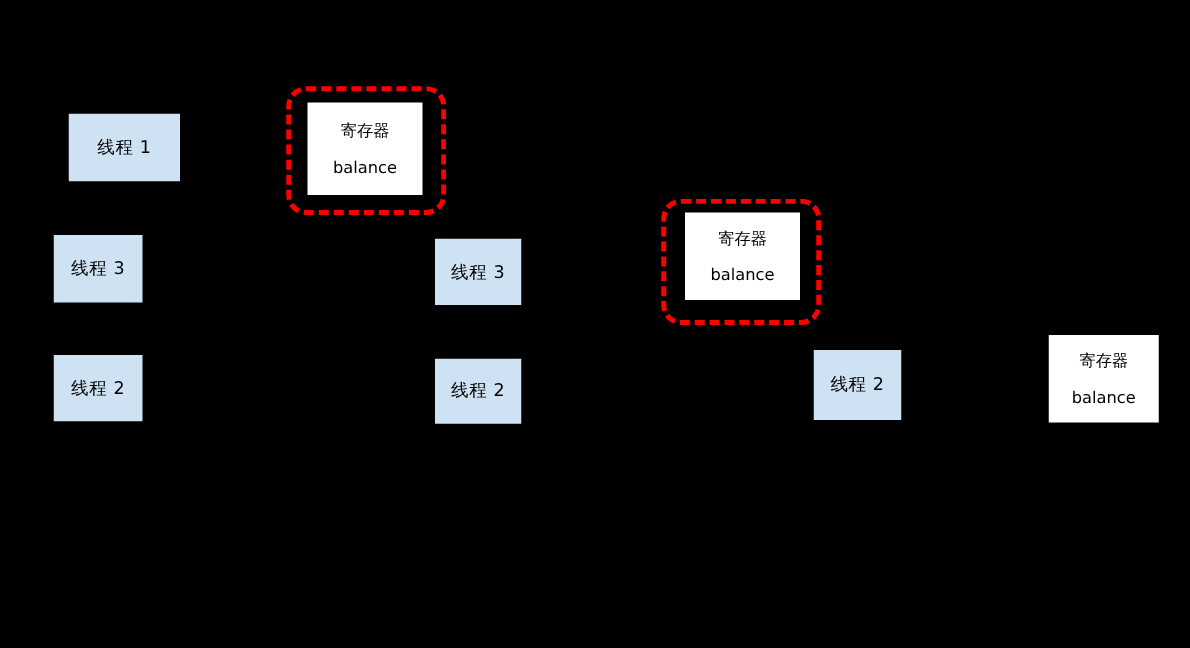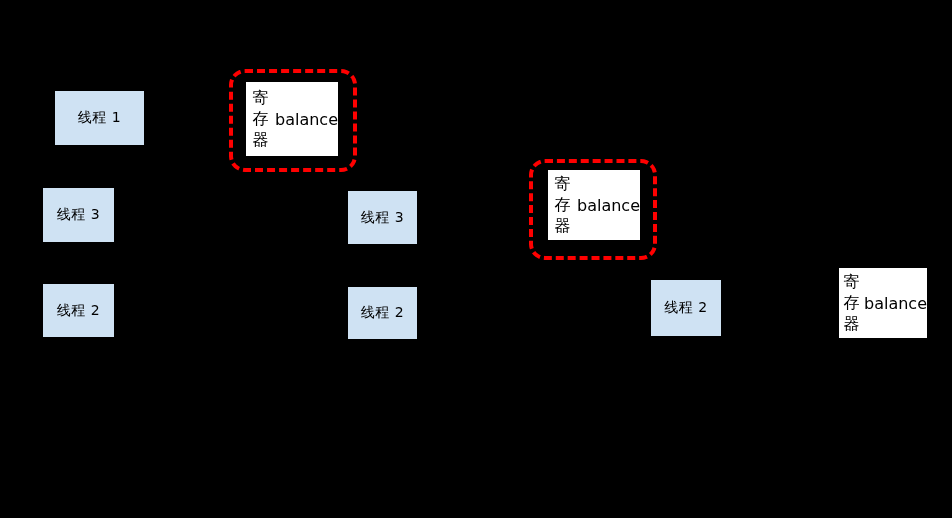--- a/index.html
+++ b/index.html
@@ -30,24 +30,24 @@
   .register-group {
     position: absolute;
     border: 4px dashed var(--highlight-border, #ff0000);
     border-radius: 16px;
   }
   .register-box {
     position: absolute;
     background: var(--register-fill, #ffffff);
     color: var(--text, #000000);
     display: flex;
-    flex-direction: row;
+    flex-direction: column;
     align-items: center;
     justify-content: space-evenly;
-    font-size: 16px;
+    font-size: 13px;
     text-align: center;
   }
 </style>
 </head>
 <body>
 
 <div class="canvas">
 
   <div class="thread" style="left:43px; top:91px; width:89px; height:54px;margin-left:12px;">线程 1</div>
 

